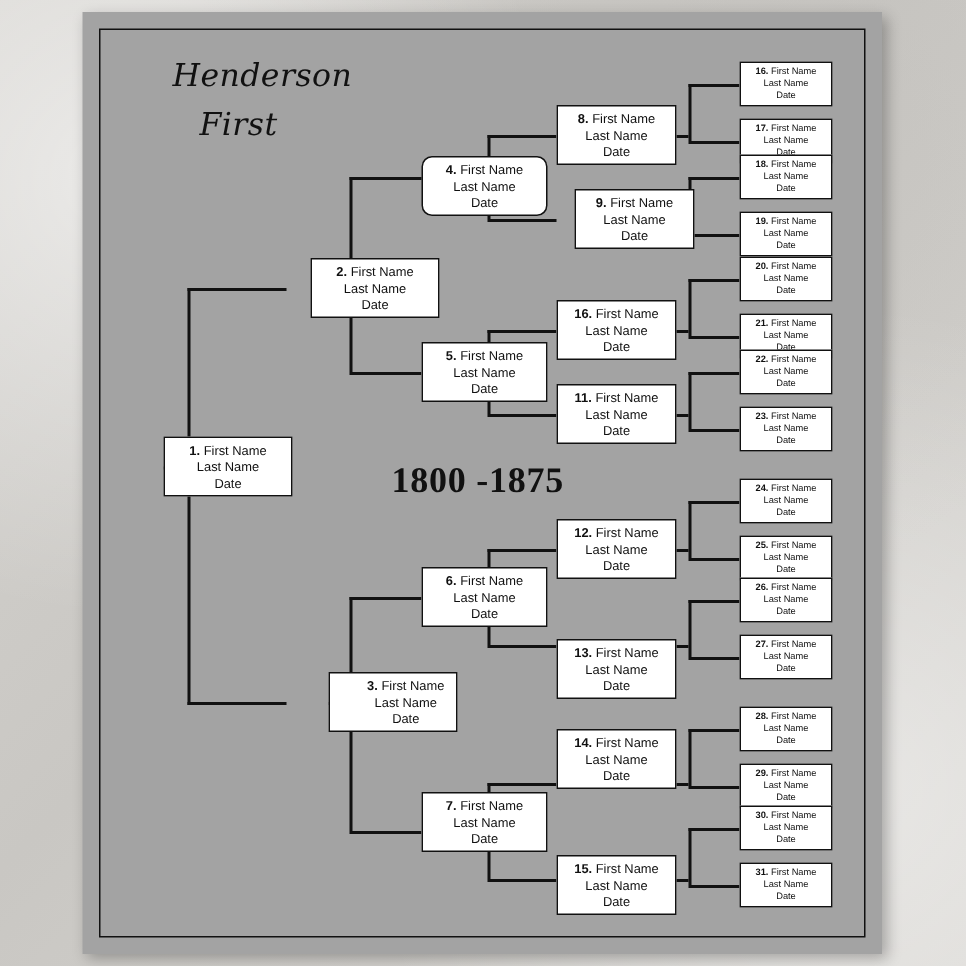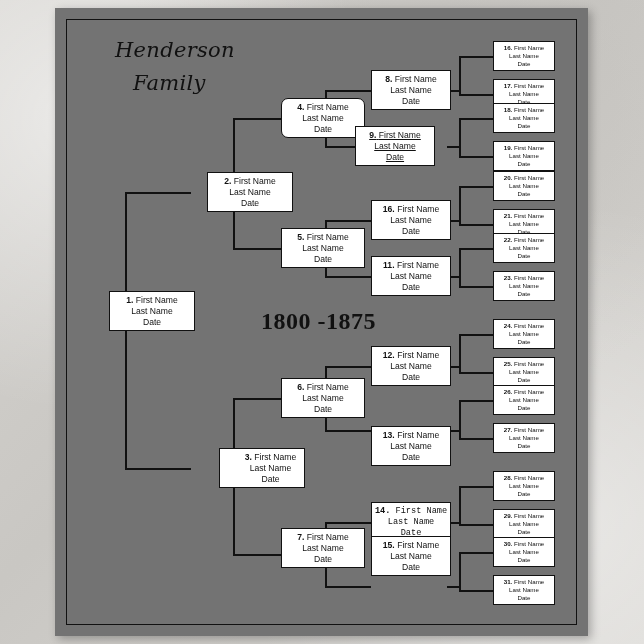--- a/index.html
+++ b/index.html
@@ -22,21 +22,21 @@
       radial-gradient(circle at 88% 82%, rgba(255,255,255,0.45) 0%, rgba(255,255,255,0) 42%),
       radial-gradient(circle at 70% 12%, rgba(190,188,184,0.55) 0%, rgba(190,188,184,0) 45%),
       linear-gradient(135deg, #d6d4d0 0%, #c9c7c3 45%, #d9d7d3 100%);
   }
   .poster {
     position: absolute;
     left: 55px;
     top: 8px;
     width: 533px;
     height: 628px;
-    background: #737373;
+    background: #a3a3a3;
     box-shadow: 3px 3px 9px rgba(0,0,0,0.28);
   }
   .poster-border {
     position: absolute;
     left: 11px;
     top: 11px;
     right: 11px;
     bottom: 11px;
     border: 1.5px solid #111;
   }
@@ -100,21 +100,21 @@
 </head>
 <body>
 
 <div class="backdrop"></div>
 
 <div class="poster">
   <div class="poster-border"></div>
 
   <div class="title">
     <div class="ln1">Henderson</div>
-    <div class="ln2">Family</div>
+    <div class="ln2">First</div>
   </div>
 
   <div class="dates">1800 -1875</div>
 
   <div class="line vline" style="left:70px; top:184px; height:278px;"></div>
   <div class="line hline" style="left:70px; top:184px; width:66px;"></div>
   <div class="line hline" style="left:70px; top:460px; width:66px;"></div>
   <div class="line hline" style="left:54px; top:303px; width:16px;"></div>
 
   <div class="line vline" style="left:178px; top:110px; height:130px;"></div>
@@ -197,21 +197,21 @@
     <span><b>2.</b> <i style="font-style:normal">First Name</i></span>
     <span>Last Name</span>
     <span>Date</span>
   </div>
   <div class="box g2" style="left:164px; top:440px;padding-left:17px;">
     <span><b>3.</b> <i style="font-style:normal">First Name</i></span>
     <span>Last Name</span>
     <span>Date</span>
   </div>
 
-  <div class="box g3" style="left:226px; top:90px;border-radius:7px;">
+  <div class="box g3" style="left:226px; top:96px;border-radius:7px;">
     <span><b>4.</b> <i style="font-style:normal">First Name</i></span>
     <span>Last Name</span>
     <span>Date</span>
   </div>
   <div class="box g3" style="left:226px; top:220px;">
     <span><b>5.</b> <i style="font-style:normal">First Name</i></span>
     <span>Last Name</span>
     <span>Date</span>
   </div>
   <div class="box g3" style="left:226px; top:370px;">
@@ -223,21 +223,21 @@
     <span><b>7.</b> <i style="font-style:normal">First Name</i></span>
     <span>Last Name</span>
     <span>Date</span>
   </div>
 
   <div class="box g4" style="left:316px; top:62px;">
     <span><b>8.</b> <i style="font-style:normal">First Name</i></span>
     <span>Last Name</span>
     <span>Date</span>
   </div>
-  <div class="box g4" style="left:300px; top:118px;text-decoration:underline;">
+  <div class="box g4" style="left:328px; top:118px;">
     <span><b>9.</b> <i style="font-style:normal">First Name</i></span>
     <span>Last Name</span>
     <span>Date</span>
   </div>
   <div class="box g4" style="left:316px; top:192px;">
     <span><b>16.</b> <i style="font-style:normal">First Name</i></span>
     <span>Last Name</span>
     <span>Date</span>
   </div>
   <div class="box g4" style="left:316px; top:248px;">
@@ -248,26 +248,26 @@
   <div class="box g4" style="left:316px; top:338px;">
     <span><b>12.</b> <i style="font-style:normal">First Name</i></span>
     <span>Last Name</span>
     <span>Date</span>
   </div>
   <div class="box g4" style="left:316px; top:418px;text-align:right;">
     <span><b>13.</b> <i style="font-style:normal">First Name</i></span>
     <span>Last Name</span>
     <span>Date</span>
   </div>
-  <div class="box g4" style="left:316px; top:494px;font-family:Liberation Mono, monospace;">
+  <div class="box g4" style="left:316px; top:478px;">
     <span><b>14.</b> <i style="font-style:normal">First Name</i></span>
     <span>Last Name</span>
     <span>Date</span>
   </div>
-  <div class="box g4" style="left:316px; top:528px;">
+  <div class="box g4" style="left:316px; top:562px;">
     <span><b>15.</b> <i style="font-style:normal">First Name</i></span>
     <span>Last Name</span>
     <span>Date</span>
   </div>
 
   <div class="box g5" style="left:438px; top:33px;">
     <span><b>16.</b> <i style="font-style:normal">First Name</i></span>
     <span>Last Name</span>
     <span>Date</span>
   </div>

